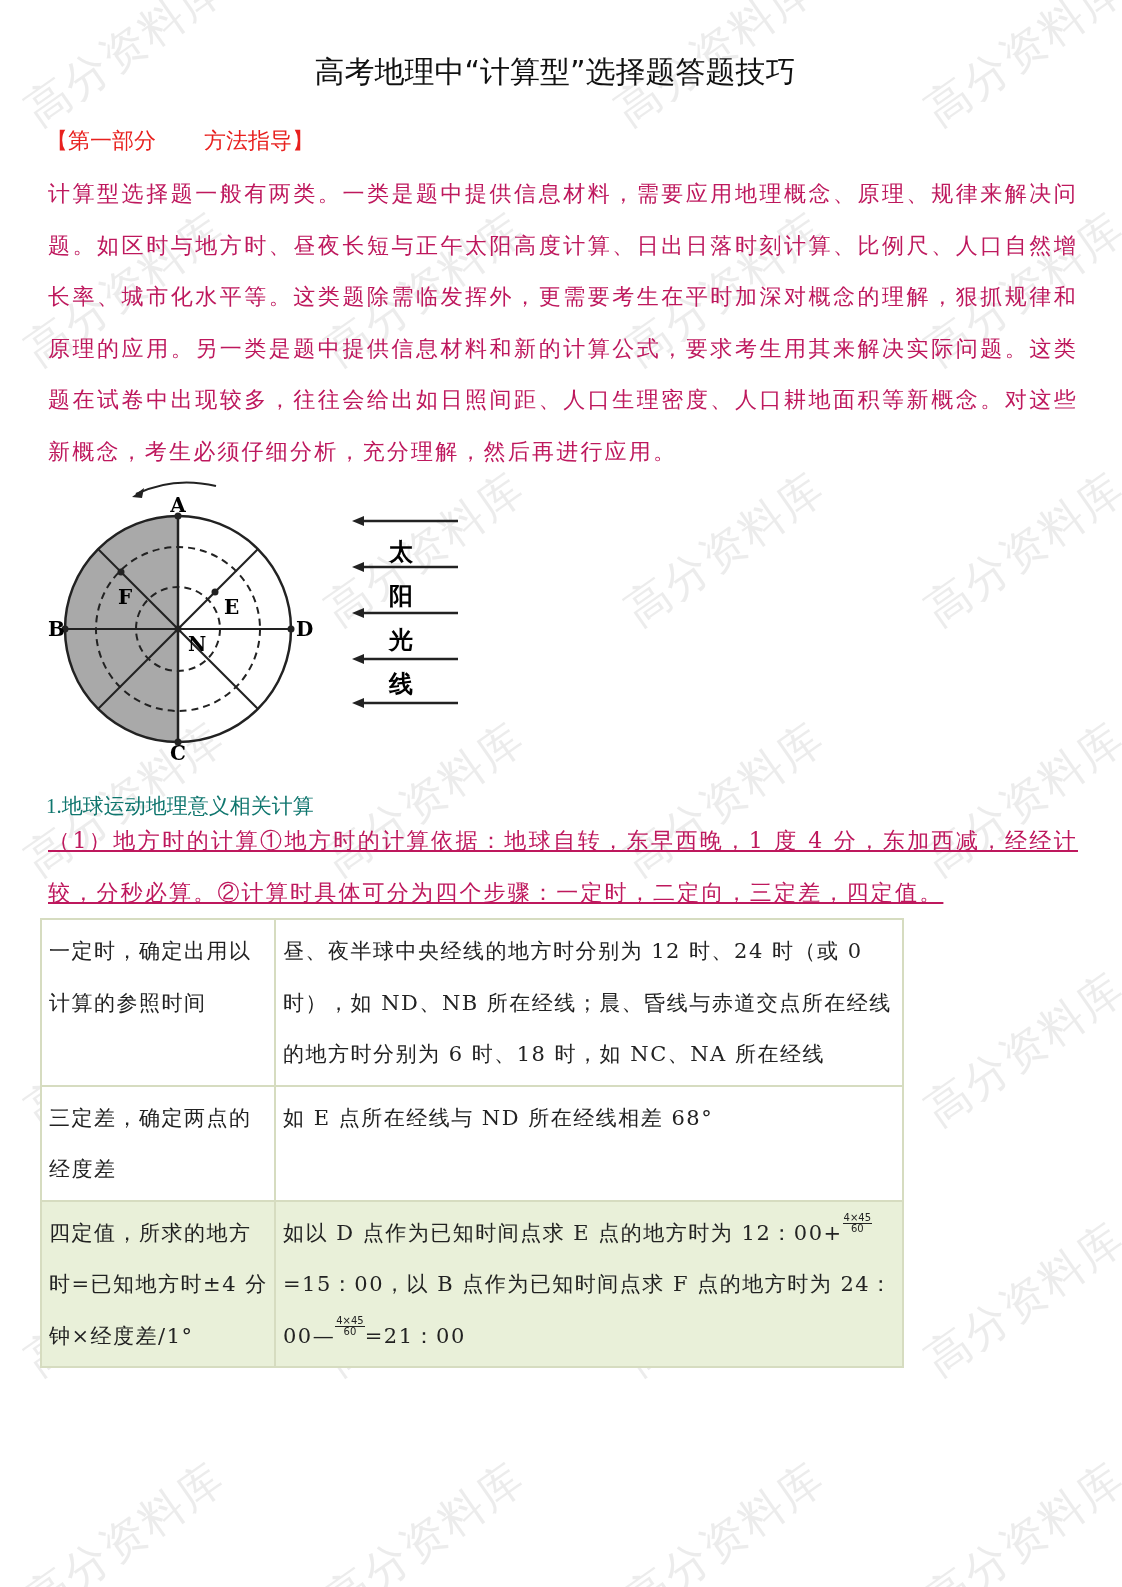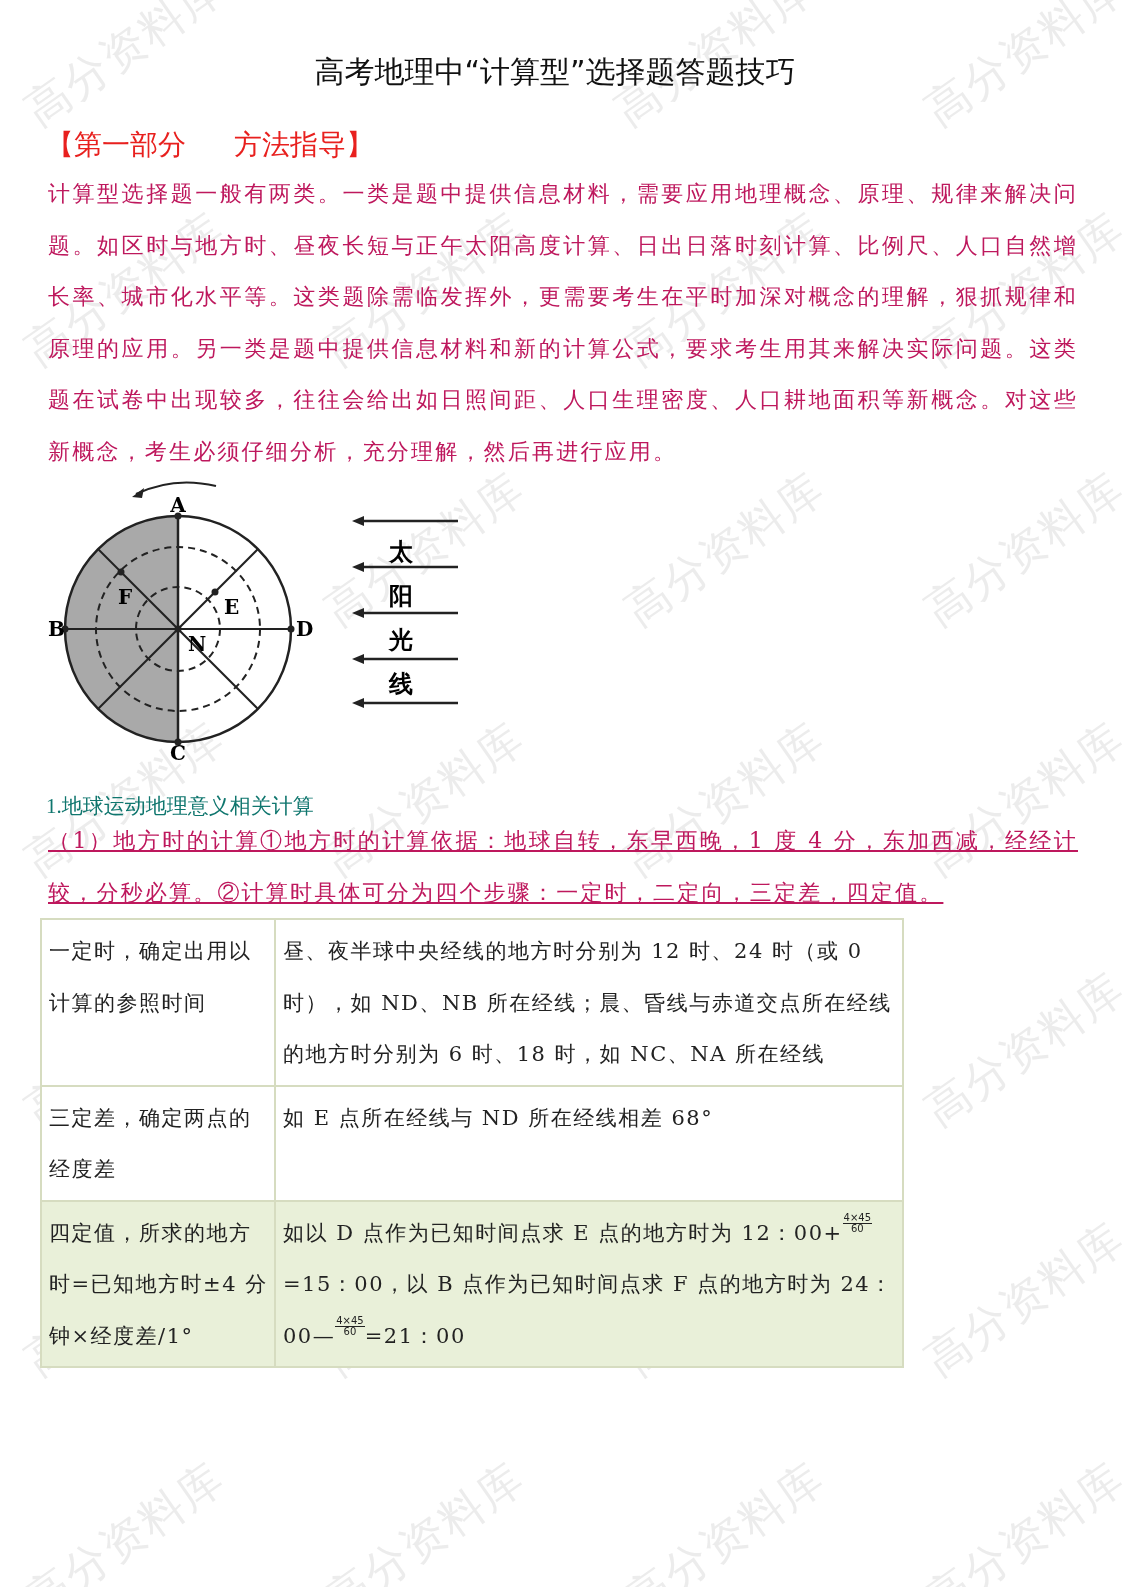--- a/index.html
+++ b/index.html
@@ -10,21 +10,21 @@
   .watermark {
     position: absolute; color: rgba(200,200,200,0.35); font-family: "DejaVu Sans", sans-serif;
     font-size: 44px; transform: rotate(-35deg); white-space: nowrap; pointer-events: none; letter-spacing: 2px;
   }
   .page { position: absolute; left: 0; top: 0; width: 1122px; }
   .title {
     position: absolute; top: 52px; left: 0; width: 1110px; text-align: center;
     font-family: "DejaVu Sans", sans-serif; font-weight: normal; font-size: 30px; color: #111;
   }
   .section-heading {
-    position: absolute; top: 126px; left: 46px; font-size: 28px; color: #e8201e;
+    position: absolute; top: 126px; left: 46px; font-size: 22px; color: #e8201e;
     font-family: "DejaVu Sans", sans-serif;
   }
   .section-heading .gap { display: inline-block; width: 48px; }
   .para {
     position: absolute; left: 48px; width: 1030px; font-size: 22px; line-height: 51.5px;
     letter-spacing: 2.2px; text-align: justify; color: #be185d;
   }
   .p1 { top: 168px; }
   .p2 { top: 815px; text-decoration: underline; }
   .sub-heading {

